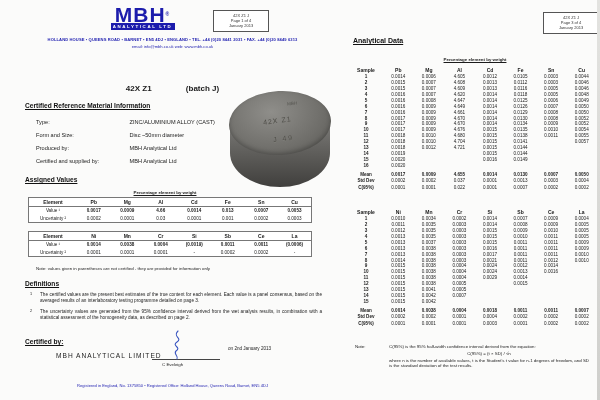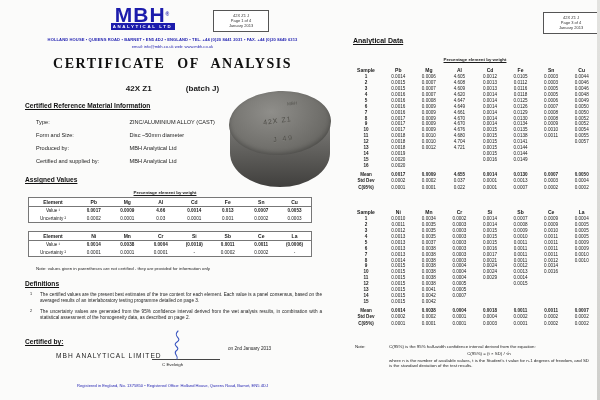--- a/index.html
+++ b/index.html
@@ -102,21 +102,20 @@
 
   <div class="docbox" style="left:213px;top:10px;width:50px;">
     <div>42X Z1 J</div>
     <div>Page 1 of 4</div>
     <div>January 2013</div>
   </div>
 
   <div class="addr">HOLLAND HOUSE • QUEENS ROAD • BARNET • EN5 4DJ • ENGLAND • TEL. +44 (0)20 8441 2031 • FAX. +44 (0)20 8449 6313</div>
   <div class="contact">email: info@mbh.co.uk    web: www.mbh.co.uk</div>
 
-  <div class="title">CERTIFICATE OF ANALYSIS</div>
   <div class="subtitle">
     <span>42X Z1</span>
     <span class="batch">(batch J)</span>
   </div>
 
   <div class="sec-head" style="left:25px;top:102px;">Certified Reference Material Information</div>
 
   <div class="info">
     <div>
       <span class="info-label">Type:</span>

